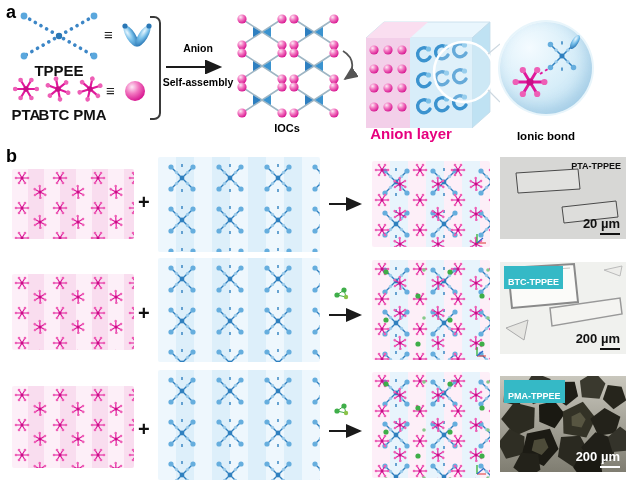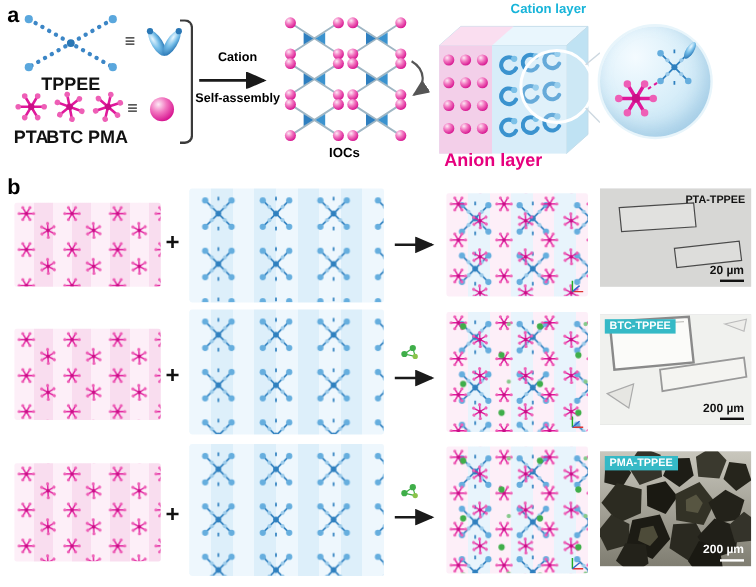--- a/index.html
+++ b/index.html
@@ -21,22 +21,22 @@
   .field { position:absolute; overflow:hidden; border-radius:2px; }
   .fill { position:absolute; left:0; top:0; width:100%; height:100%; }
   .stripes-pink { background: repeating-linear-gradient(90deg,#fdeff8 0 16px,#f9ddef 16px 32px); }
   .stripes-blue { background: repeating-linear-gradient(90deg,#eef7fd 0 18px,#ddeffa 18px 36px); }
   .stripes-mix  { background: repeating-linear-gradient(90deg,#fdeff8 0 18px,#e8f4fc 18px 36px); }
   .plus { position:absolute; font-size:20px; font-weight:bold; color:#111; }
   .micro { position:absolute; overflow:hidden; background:#ddd; }
   .micro svg { display:block; }
   .micro-label-plain { position:absolute; top:4px; right:5px; color:#111; font-weight:bold; font-size:9px; }
   .micro-badge { position:absolute; top:4px; left:4px; background:#35b9c6; color:#fff;
-                 font-weight:bold; font-size:9px; padding:0 4px 2px; }
-  .scale { position:absolute; bottom:4px; right:6px; font-size:10px; font-weight:bold; text-align:right; }
+                 font-weight:bold; font-size:9px; padding:11px 4px 2px; }
+  .scale { position:absolute; bottom:4px; right:6px; font-size:13px; font-weight:bold; text-align:right; }
   .scale .bar { height:2.5px; width:20px; margin:2px 0 0 auto; }
   .scale.dark { color:#111; } .scale.dark .bar { background:#111; }
   .scale.light { color:#fff; } .scale.light .bar { background:#fff; }
 </style>
 </head>
 <body>
 
 <svg width="0" height="0" style="position:absolute" aria-hidden="true">
   <defs>
     <radialGradient id="gradPink" cx="35%" cy="30%" r="75%">
@@ -148,21 +148,21 @@
   <div class="small-label" style="left:36px;top:106px;width:36px">BTC</div>
   <div class="small-label" style="left:72px;top:106px;width:36px">PMA</div>
 
   <span class="equiv" style="left:106px;top:82px">≡</span>
   <svg class="abs" style="left:122px;top:78px" width="26" height="26">
     <circle cx="13" cy="13" r="10" fill="url(#gradPink)"></circle>
   </svg>
 
   <div class="bracket" style="left:150px;top:16px"></div>
 
-  <div class="arrow-label" style="left:158px;top:42px;width:80px">Cation</div>
+  <div class="arrow-label" style="left:158px;top:42px;width:80px">Anion</div>
   <svg class="abs" style="left:164px;top:60px" width="64" height="14">
     <line x1="2" y1="7" x2="56" y2="7" stroke="#1a1a1a" stroke-width="2.2" marker-end="url(#arrowhead)"></line>
   </svg>
   <div class="arrow-label" style="left:152px;top:76px;width:92px">Self-assembly</div>
 
   <svg class="abs" style="left:232px;top:12px" width="110" height="108">
     <use href="#ioc-unit" transform="translate(30,20)"></use>
       <use href="#ioc-unit" transform="translate(82,20)"></use>
     <use href="#ioc-unit" transform="translate(30,54)"></use>
       <use href="#ioc-unit" transform="translate(82,54)"></use>
@@ -203,31 +203,31 @@
         <use href="#cation-hook" transform="translate(88,70)"></use>
         <use href="#cation-hook" transform="translate(106,68)"></use>
       <use href="#cation-hook" transform="translate(70,98)"></use>
         <use href="#cation-hook" transform="translate(88,96)"></use>
         <use href="#cation-hook" transform="translate(106,94)"></use>
     </g>
     <circle cx="110" cy="64" r="30" fill="rgba(255,255,255,0.22)" stroke="#ffffff" stroke-width="2.5"></circle>
     <line x1="134" y1="46" x2="146" y2="36" stroke="#cdd8e0" stroke-width="1.2"></line>
     <line x1="134" y1="82" x2="146" y2="94" stroke="#cdd8e0" stroke-width="1.2"></line>
   </svg>
-  <div class="cation-label" style="left:392px;top:2px;width:130px;text-align:center">Cation layer</div>
   <div class="anion-label" style="left:356px;top:125px;width:110px;text-align:center">Anion layer</div>
 
   <div class="zoom-circle" style="left:500px;top:22px;width:92px;height:92px">
     <svg width="92" height="92">
       <use href="#mol-pink" transform="translate(30,60) scale(2.4)"></use>
       <line x1="40" y1="52" x2="54" y2="43" stroke="#e0189b" stroke-width="1.8" stroke-dasharray="3 3"></line>
       <use href="#mol-blue" transform="translate(62,34) scale(1.05)"></use>
       <ellipse cx="75" cy="20" rx="3.2" ry="8" transform="rotate(32 75 20)" fill="url(#gradBlue)"></ellipse>
     </svg>
   </div>
+  <div class="arrow-label" style="left:494px;top:130px;width:104px;font-size:11.5px">Ionic bond</div>
 
   <span class="panel-label abs" style="left:6px;top:146px">b</span>
 
   <div class="row" style="top:155px;height:100px">
     <div class="field stripes-pink" style="left:12px;top:14px;width:122px;height:70px">
       <svg class="fill">
           <rect width="100%" height="100%" fill="url(#pat-pink)"></rect>
         </svg>
     </div>
     <div class="plus" style="left:138px;top:36px">+</div>

